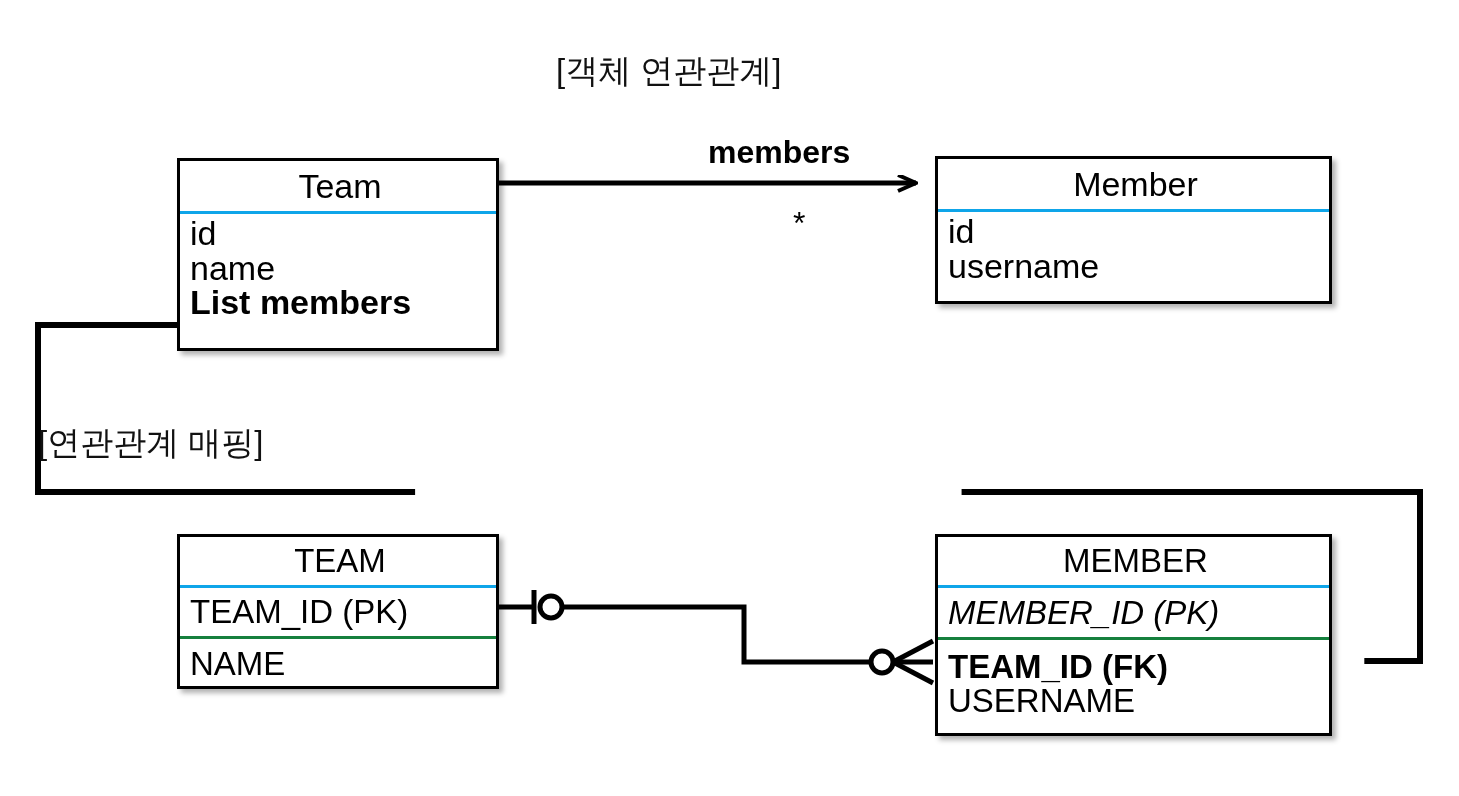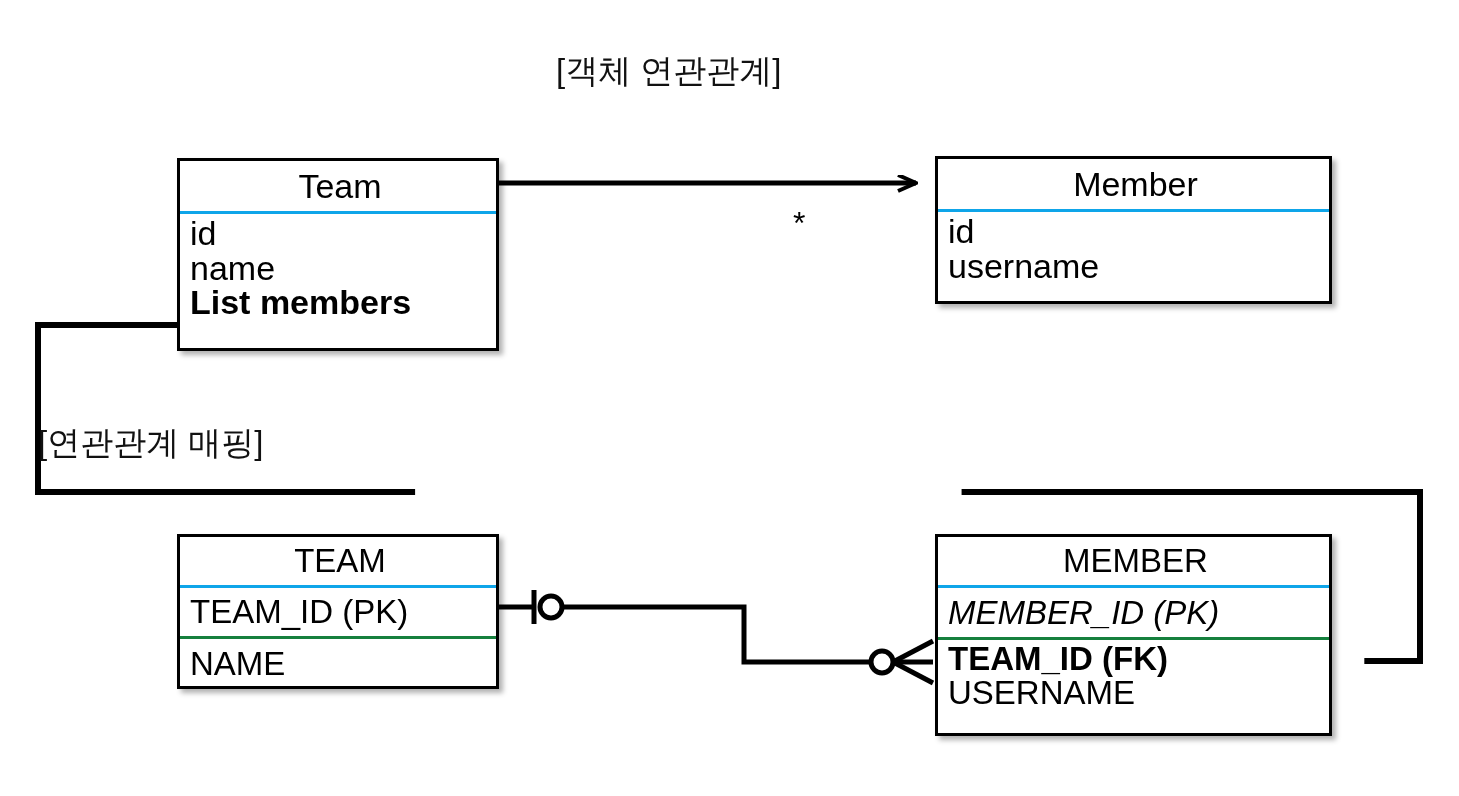--- a/index.html
+++ b/index.html
@@ -76,21 +76,21 @@
     justify-content: center;
     padding-left: 4px;
     font-weight: 400;
     border-bottom: 3px solid #0ea5e9;
   }
   .box-row.divided {
     border-bottom: 3px solid #15803d;
   }
   .box-row.stack {
     display: block;
-    padding-top: 2px;
+    padding-top: 10px;
   }
   .attr {
     display: block;
     white-space: nowrap;
     line-height: 1.02;
   }
   .attr.bold { font-weight: 700; }
 
   
   #box-team-class {
@@ -166,20 +166,21 @@
         <line x1="893" y1="662" x2="933" y2="683" stroke="#000000" stroke-width="5"></line>
       </g>
     </g>
   </svg>
 
   <div class="section-title" id="title-object">[객체 연관관계]</div>
 
   <div class="section-title" id="title-mapping">[연관관계 매핑]</div>
 
 
+  <div class="edge-label" id="label-members">members</div>
 
   <div class="edge-label" id="label-multiplicity">*</div>
 
   <div class="box" id="box-team-class">
     <div class="box-row header">Team</div>
     <div class="box-row body stack">
       <span class="attr">id</span>
       <span class="attr">name</span>
       <span class="attr bold">List members</span>
     </div>

